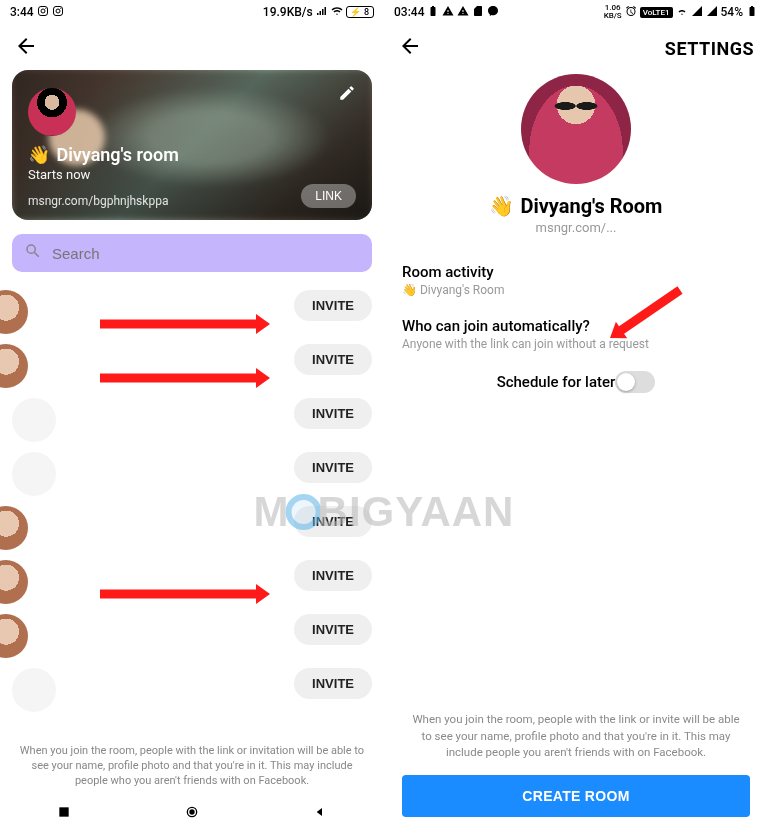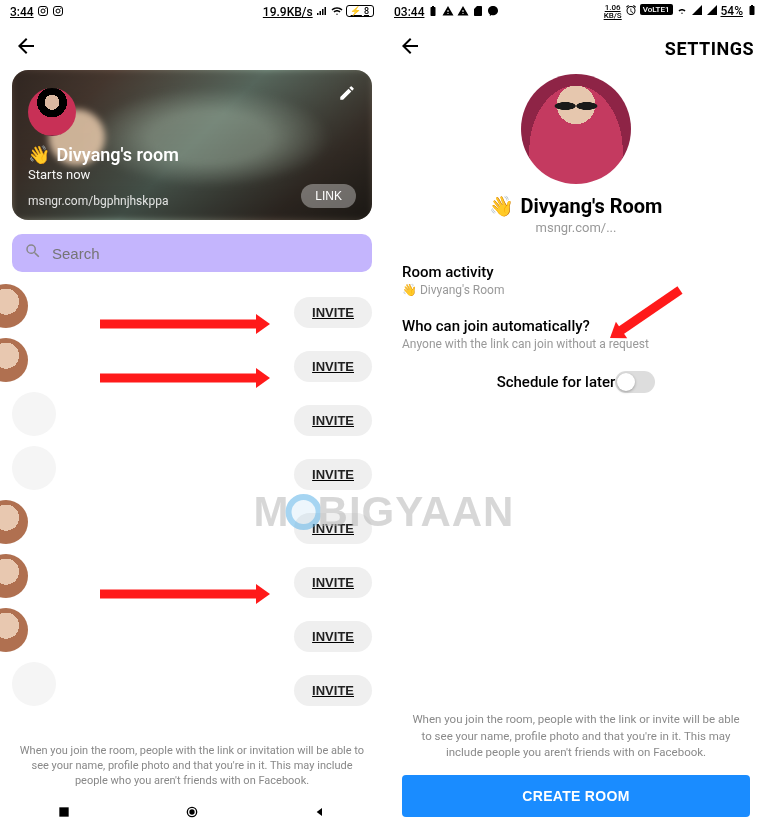--- a/index.html
+++ b/index.html
@@ -9,21 +9,21 @@
     width: 768px;
     height: 833px;
     position: relative;
     overflow: hidden;
   }
   .screens { display: flex; width: 768px; height: 833px; }
   .screen { width: 384px; height: 833px; background: #fff; position: relative; overflow: hidden; display: flex; flex-direction: column; }
 
   
   .status-bar { display: flex; justify-content: space-between; align-items: center; padding: 4px 10px; font-size: 12px; font-weight: 500; height: 24px; }
-  .status-left, .status-right { display: flex; align-items: flex-start; gap: 3px; text-decoration: underline; }
+  .status-left, .status-right { display: flex; align-items: center; gap: 3px; }
   .status-right svg, .status-left svg { width: 12px; height: 12px; fill: #000; }
 
   
   .header { display: flex; align-items: center; justify-content: space-between; padding: 10px 14px 8px; }
   .back-btn svg { width: 24px; height: 24px; fill: #000; }
   .settings-link { font-size: 18px; font-weight: 700; letter-spacing: 0.5px; color: #000; }
 
   
   .room-card {
     margin: 0 12px;
@@ -56,21 +56,21 @@
   .room-url { font-size:12px; opacity:0.85; }
   .link-btn { background: rgba(255,255,255,0.35); color:#fff; font-size:12px; font-weight:400; border:none; border-radius:999px; padding:5px 14px; }
 
   
   .search-box { margin: 14px 12px 10px; background:#c4b5fd; border-radius:10px; display:flex; align-items:center; padding:8px 12px; }
   .search-box svg { width:18px; height:18px; fill:#888; margin-right:10px; }
   .search-box input { border:none; background:transparent; font-size:15px; color:#666; outline:none; flex:1; }
 
   
   .contacts { flex:1; overflow:hidden; }
-  .contact-row { display:flex; align-items:flex-end; justify-content:space-between; padding:8px 12px; height:54px; position: relative; text-decoration: underline; }
+  .contact-row { display:flex; align-items:flex-start; justify-content:space-between; padding:8px 12px; height:54px; position: relative; }
   .contact-avatar { width:44px; height:44px; border-radius:50%; background: radial-gradient(circle at 50% 40%, #e8c8b0 0 38%, #b07050 38% 100%); flex-shrink:0; }
   .contact-avatar.blank { background:#f5f5f5; }
   .contact-row.half .contact-avatar { margin-left: -28px; }
   .invite-btn { background:#efefef; color:#222; font-size:13px; font-weight:700; border:none; border-radius:999px; padding:8px 18px; }
 
   
   .disclaimer {
     font-size:11px; color:#888; text-align:center; padding:6px 18px 6px; line-height:1.35;
     background: rgba(255,255,255,0.92);
     position: relative;

